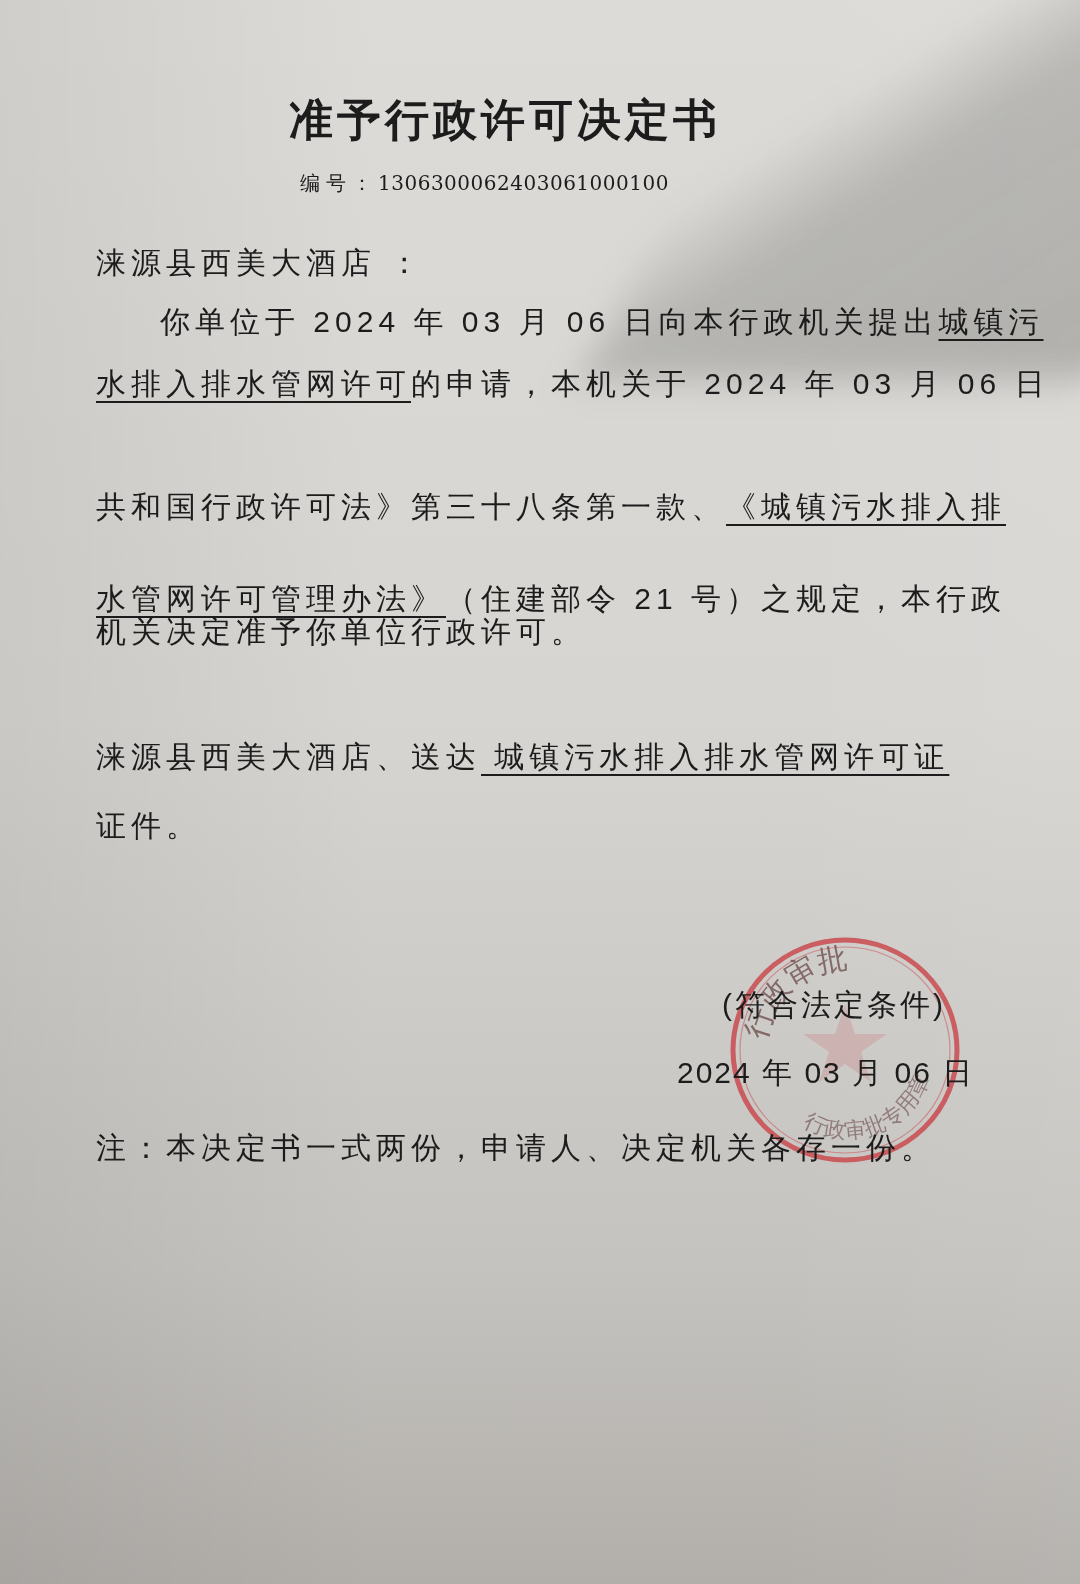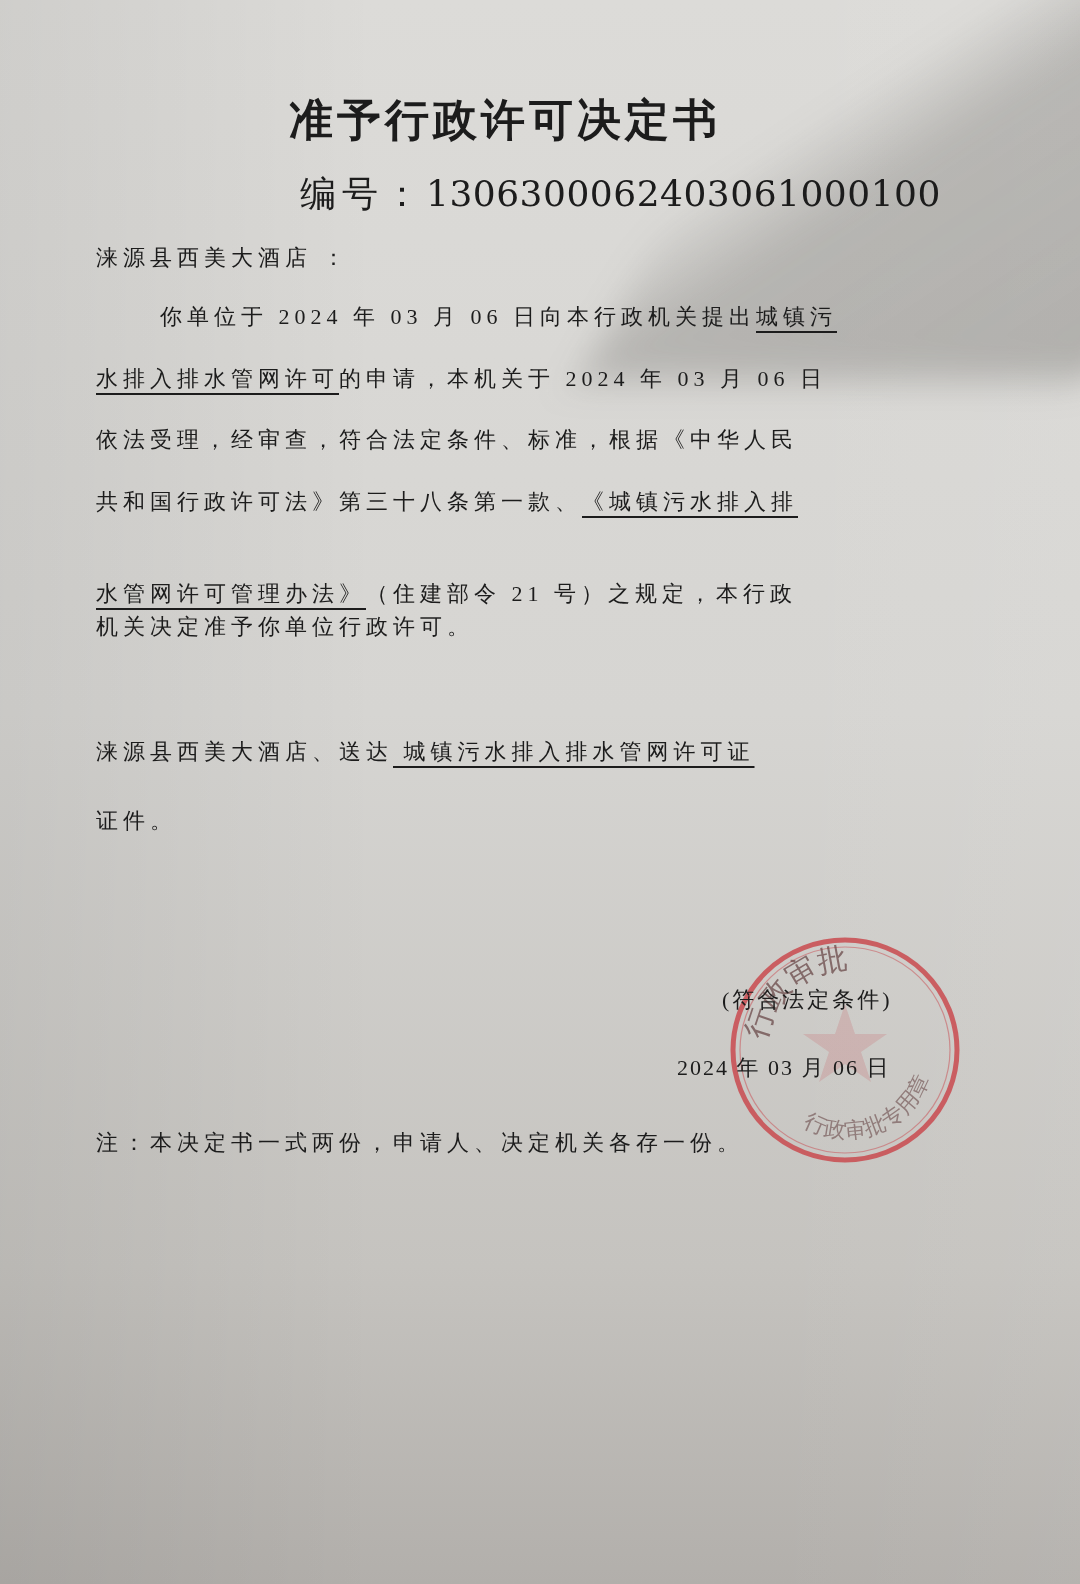--- a/index.html
+++ b/index.html
@@ -21,28 +21,28 @@
     filter: blur(18px);
   }
   .doc { position: absolute; inset: 0; }
   .title {
     position: absolute; left: 0; width: 1010px; top: 82px; text-align: center;
     font-size: 44px; font-weight: bold; letter-spacing: 4px;
     font-family: "DejaVu Sans", "Liberation Sans", sans-serif;
     margin-top: 9px;
   }
   .docno {
-    position: absolute; left: 300px; top: 170px; font-size: 36px;
+    position: absolute; left: 300px; top: 170px; font-size: 20px;
     font-family: "DejaVu Serif", "Liberation Serif", serif; letter-spacing: 0.5px;
   }
   .docno .lbl { letter-spacing: 6px; }
   .line {
-    position: absolute; font-size: 22px; white-space: nowrap;
+    position: absolute; font-size: 30px; white-space: nowrap;
     letter-spacing: 5px;
-    font-family: Liberation Serif, serif;
+    font-family: Liberation Sans, sans-serif;
   }
   .u { text-decoration: underline; text-decoration-thickness: 2px; text-underline-offset: 7px; }
   .num { letter-spacing: 1px; }
   .seal {
     position: absolute; left: 727px; top: 934px; width: 236px; height: 232px;
   }
   .seal svg { width: 100%; height: 100%; }
 </style>
 </head>
 <body>
@@ -59,21 +59,20 @@
   </div>
 
   <div class="line" style="left:96px; top:243px;">涞源县西美大酒店 ：</div>
 
   <div class="line" style="left:160px; top:302px;">
     <span>你单位于 2024 年 03 月 06 日向本行政机关提出</span><span class="u">城镇污</span>
   </div>
   <div class="line" style="left:96px; top:364px;">
     <span class="u">水排入排水管网许可</span><span>的申请，本机关于 2024 年 03 月 06 日</span>
   </div>
-  <div class="line" style="left:96px; top:425px;">依法受理，经审查，符合法定条件、标准，根据《中华人民</div>
   <div class="line" style="left:96px; top:487px;">
     <span>共和国行政许可法》第三十八条第一款、</span><span class="u">《城镇污水排入排</span>
   </div>
   <div class="line" style="left:96px; top:579px;">
     <span class="u">水管网许可管理办法》</span><span>（住建部令 21 号）之规定，本行政</span>
   </div>
   <div class="line" style="left:96px; top:612px;">机关决定准予你单位行政许可。</div>
 
   <div class="line" style="left:96px; top:737px;">
     <span>涞源县西美大酒店、送达</span><span class="u"> 城镇污水排入排水管网许可证</span>

